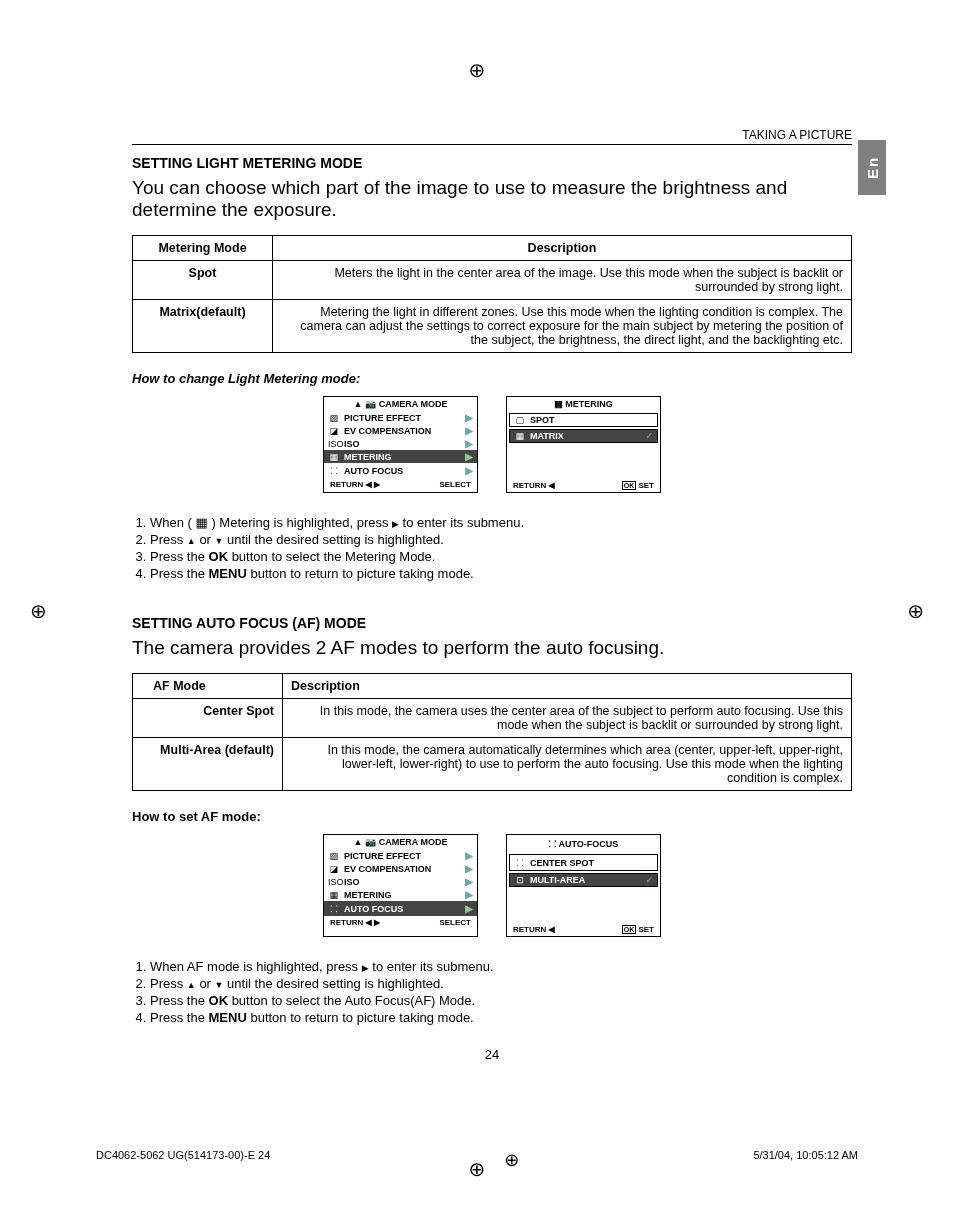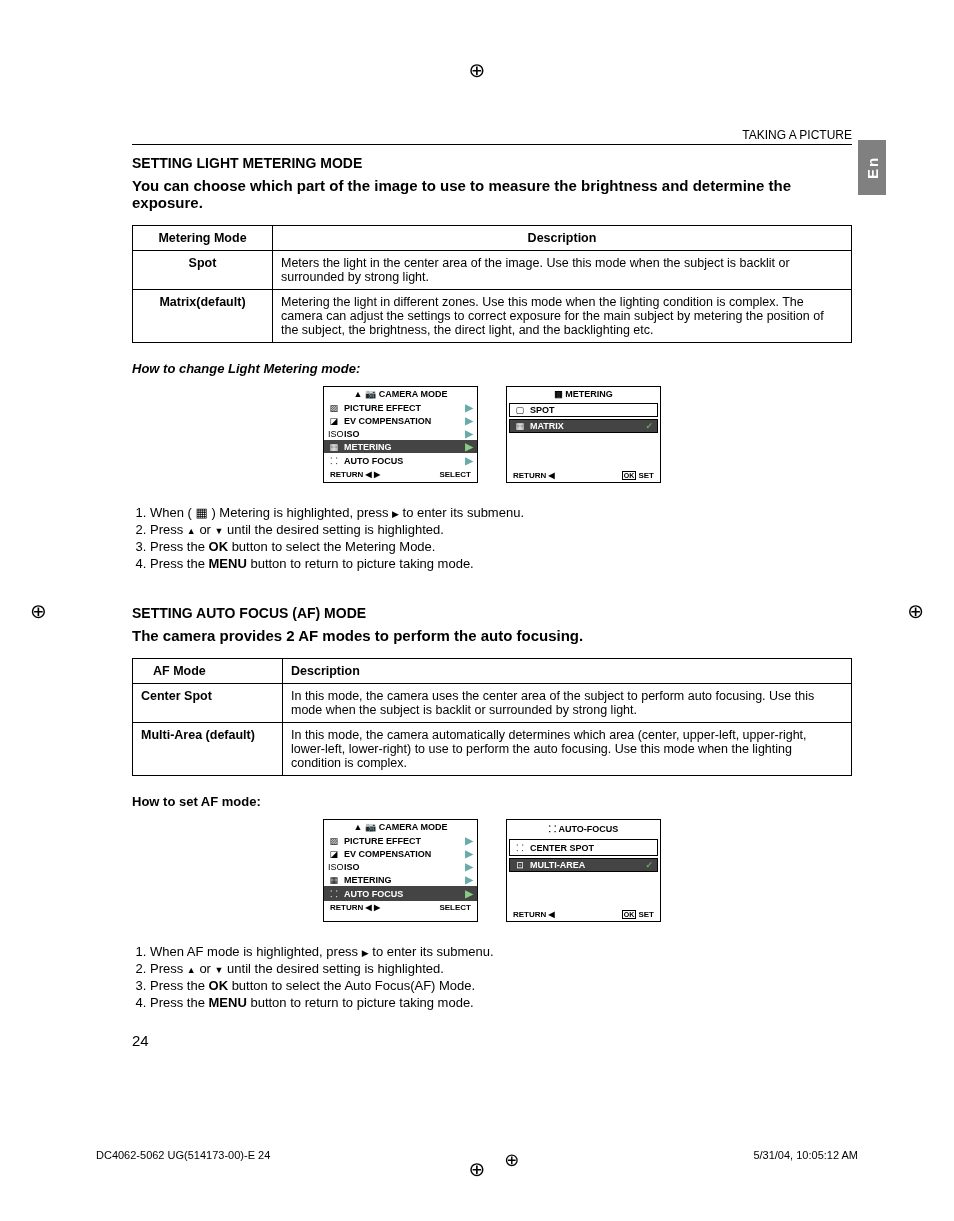--- a/index.html
+++ b/index.html
@@ -7,23 +7,23 @@
   .page { position: relative; width: 954px; height: 1221px; }
   .reg { position: absolute; font-size: 20px; color: #000; }
   .reg-top { top: 58px; left: 50%; transform: translateX(-50%); }
   .reg-bot { bottom: 40px; left: 50%; transform: translateX(-50%); }
   .reg-left { top: 50%; left: 30px; transform: translateY(-50%); }
   .reg-right { top: 50%; right: 30px; transform: translateY(-50%); }
   .content { position: absolute; top: 128px; left: 132px; width: 720px; }
   .running-head { text-align: right; font-size: 12px; border-bottom: 1px solid #000; padding-bottom: 2px; margin-bottom: 10px; }
   .lang-tab { position: absolute; top: 140px; right: 68px; width: 28px; height: 55px; background: #808080; color: #fff; font-weight: bold; font-size: 15px; display: flex; align-items: center; justify-content: center; writing-mode: vertical-rl; transform: rotate(180deg); letter-spacing: 2px; }
   h2 { font-size: 14px; font-weight: bold; margin-bottom: 6px; }
-  .intro { font-size: 15px; margin-bottom: 14px; font-weight: bold; }
+  .intro { font-size: 19px; margin-bottom: 14px; }
   table.data { width: 100%; border-collapse: collapse; font-size: 12.5px; margin-bottom: 18px; border-radius: 12px; }
-  table.data th, table.data td { border: 1px solid #000; padding: 5px 8px; vertical-align: top; text-align: left; }
+  table.data th, table.data td { border: 1px solid #000; padding: 5px 8px; vertical-align: top; text-align: right; }
   table.data th { font-weight: bold; text-align: center; }
   table.data td.rowhead { font-weight: bold; }
   .subhead { font-weight: bold; font-style: italic; font-size: 13px; margin-bottom: 10px; }
   .subhead-plain { font-weight: bold; font-size: 13px; margin-bottom: 10px; }
   .menus { display: flex; gap: 28px; justify-content: center; margin-bottom: 22px; }
   .menu { width: 155px; border: 1px solid #000; font-size: 9px; font-weight: bold; }
   .menu .title { text-align: center; padding: 2px 0; }
   .menu .row { display: flex; align-items: center; padding: 1px 4px; gap: 4px; }
   .menu .row .arrow { margin-left: auto; color: #6aa; font-size: 10px; }
   .menu .row.hl { background: #444; color: #fff; }
@@ -32,21 +32,21 @@
   .menu .icon { width: 12px; text-align: center; font-weight: normal; }
   .menu2 .opt { border: 1px solid #000; margin: 2px; padding: 1px 4px; display:flex; align-items:center; gap:4px; }
   .menu2 .opt.hl { background: #444; color: #fff; }
   .menu2 .check { margin-left: auto; color: #6a6; }
   .spacer { height: 34px; }
   ol.steps { font-size: 13px; padding-left: 18px; margin-bottom: 34px; }
   ol.steps li { margin-bottom: 2px; }
   .tri-up::before { content: "▲"; font-size: 9px; }
   .tri-down::before { content: "▼"; font-size: 9px; }
   .tri-right::before { content: "▶"; font-size: 9px; }
-  .pagenum { text-align: left; font-size: 15px; margin-top: 22px; }
+  .pagenum { text-align: center; font-size: 13px; margin-top: 22px; }
   .footer-line { position: absolute; bottom: 50px; left: 96px; right: 96px; display: flex; justify-content: space-between; font-size: 11px; }
   .footer-line .mid { font-size: 18px; }
 </style>
 </head>
 <body>
 
 <div class="page">
 
   <div class="reg reg-top">⊕</div>
   <div class="reg reg-bot">⊕</div>

